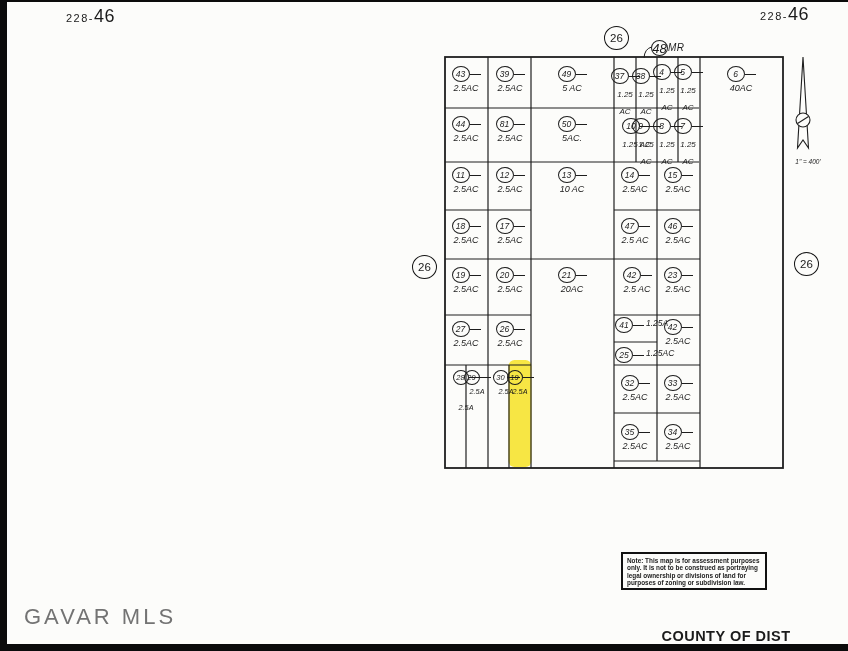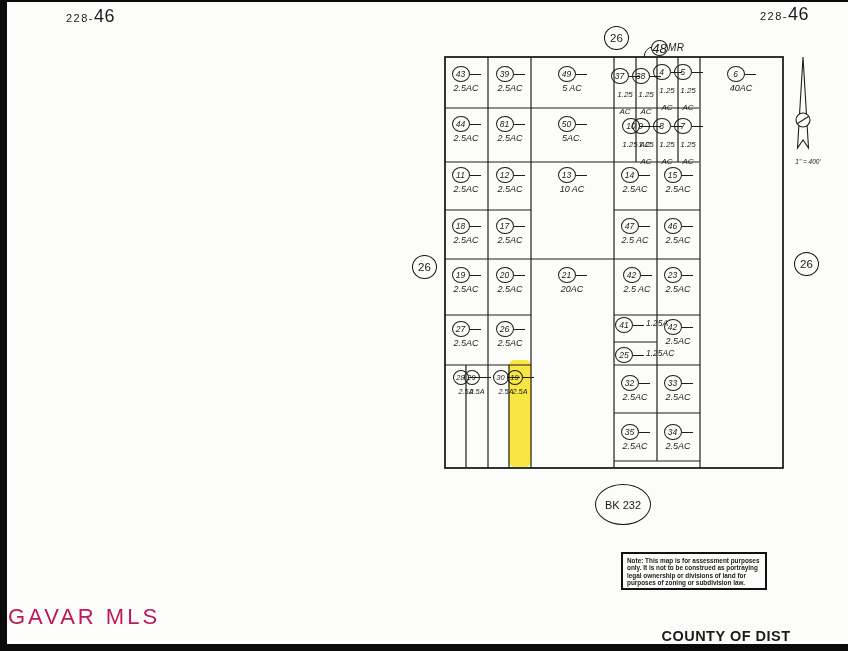--- a/index.html
+++ b/index.html
@@ -60,21 +60,21 @@
            padding:3px 4px;box-sizing:border-box;font-size:6.4px;font-weight:bold;
            line-height:7.3px;background:#fcfcfa;}
 
   
   .assessors{position:absolute;left:620px;top:609px;white-space:nowrap;}
   .assessors .albl{font-size:14.5px;font-weight:bold;letter-spacing:0.3px;}
   .assessors .aval{font-size:13px;letter-spacing:1px;border-bottom:2px dotted #444;
                    padding:0 2px 1px 2px;position:relative;top:-2px;}
   .county{position:absolute;left:620px;top:628px;width:212px;text-align:center;
           font-size:14.5px;font-weight:bold;letter-spacing:0.5px;}
-  .watermark{position:absolute;left:8px;top:604px;font-size:22px;color:#be185d;
+  .watermark{position:absolute;left:24px;top:604px;font-size:22px;color:#737373;
              letter-spacing:3px;}
 </style>
 </head>
 <body>
 
 <div class="page">
 
   <div class="bar bar-left"></div>
   <div class="bar bar-bottom"></div>
   <div class="bar bar-top"></div>
@@ -365,21 +365,21 @@
         </span>
         <span class="pac">2.5AC</span>
       </div>
       <div class="parcel inline" style="left: 615px; top: 347px;">
         <span class="pwrap">
           <span class="pnum">25</span>
           <span class="pdash"></span>
         </span>
         <span class="pac">1.25AC</span>
       </div>
-      <div class="parcel small" style="left: 446px; width: 40px; top: 370px;">
+      <div class="parcel small" style="left: 446px; width: 40px; top: 370px; gap: 16px;">
         <span class="pwrap">
           <span class="pnum">28</span>
           <span class="pdash"></span>
         </span>
         <span class="pac">2.5A</span>
       </div>
       <div class="parcel small" style="left: 467px; width: 20px; top: 370px;">
         <span class="pwrap">
           <span class="pnum">29</span>
           <span class="pdash"></span>
@@ -425,21 +425,20 @@
         <span class="pwrap">
           <span class="pnum">34</span>
           <span class="pdash"></span>
         </span>
         <span class="pac">2.5AC</span>
       </div>
     </div>
 
   <div class="scale-label">1" = 400'</div>
 
-  <div class="bkcirc">BK 232</div>
 
   <div class="notebox">
     <div>Note: This map is for assessment purposes</div>
     <div>only. It is not to be construed as portraying</div>
     <div>legal ownership or divisions of land for</div>
     <div>purposes of zoning or subdivision law.</div>
   </div>
 
   <div class="county">COUNTY OF DIST</div>
   <div class="watermark">GAVAR MLS</div>

